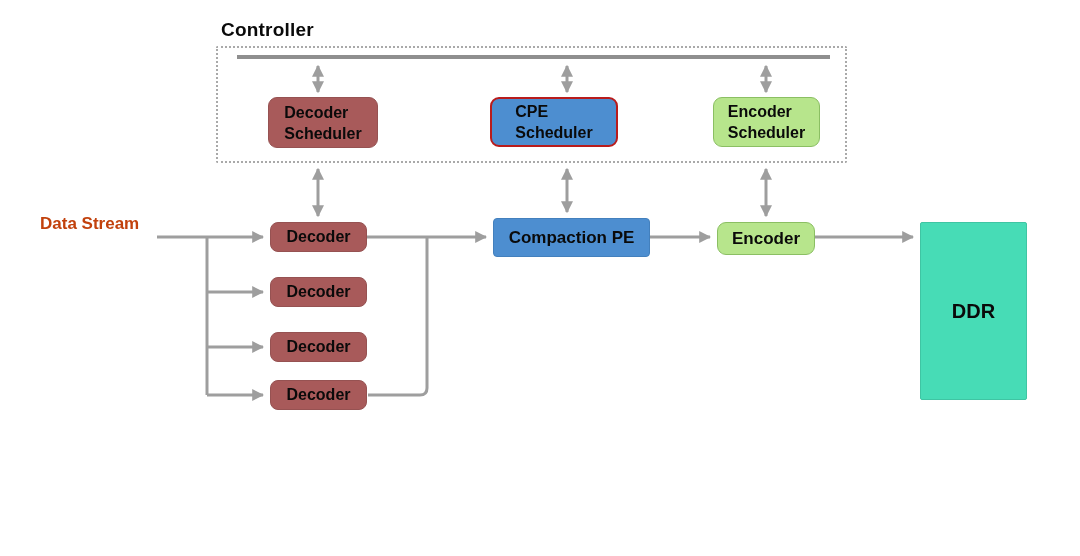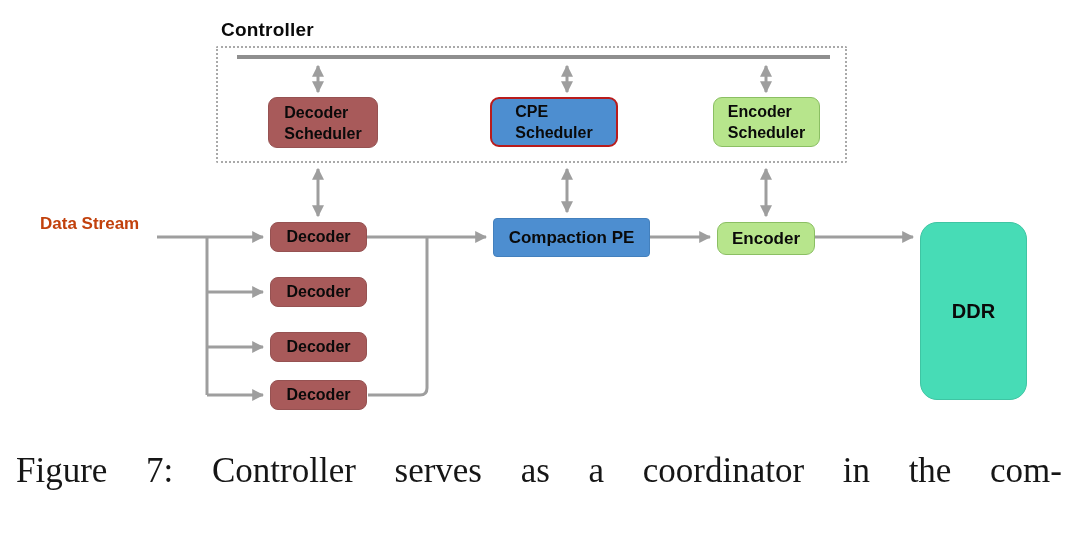--- a/index.html
+++ b/index.html
@@ -30,21 +30,21 @@
   .data-stream-label{left:40px;top:214px;font-size:17px;font-weight:700;color:#c2410c;}
 
   .decoder-box{
     left:270px;width:97px;height:30px;background:#a85a5a;border:1px solid #965252;
     font-size:16px;border-radius:8px;
   }
   .decoder-1{top:222px;} .decoder-2{top:277px;} .decoder-3{top:332px;} .decoder-4{top:380px;}
 
   .compaction-box{left:493px;top:218px;width:157px;height:39px;background:#4d8ed0;border:1px solid #4380bd;font-size:17px;border-radius:4px;}
   .encoder-box{left:717px;top:222px;width:98px;height:33px;background:#b7e58c;border:1px solid #8bbf63;font-size:17px;border-radius:9px;}
-  .ddr-box{left:920px;top:222px;width:107px;height:178px;background:#47dcb6;border:1px solid #3fc5a3;font-size:20px;border-radius:17px;}
+  .ddr-box{left:920px;top:222px;width:107px;height:178px;background:#47dcb6;border:1px solid #3fc5a3;font-size:20px;border-radius:2px;}
 
   .caption{
     position:absolute;left:16px;top:448px;width:1046px;
     font-family:"Liberation Serif","DejaVu Serif",serif;
     font-size:35px;line-height:46px;color:#161616;
   }
   .caption .l1{text-align:justify;text-align-last:justify;}
   .caption .l2{text-align:left;}
 </style>
 </head>
@@ -116,14 +116,13 @@
   <div class="abs node decoder-box decoder-3">Decoder</div>
   <div class="abs node decoder-box decoder-4">Decoder</div>
 
   <div class="abs node compaction-box">Compaction PE</div>
   <div class="abs node encoder-box">Encoder</div>
   <div class="abs node ddr-box">DDR</div>
 
 </div>
 
 <div class="caption">
-  <div class="l1">Figure 7:  Controller serves as a coordinator in the com-</div>
 </div>
 
 </body></html>

